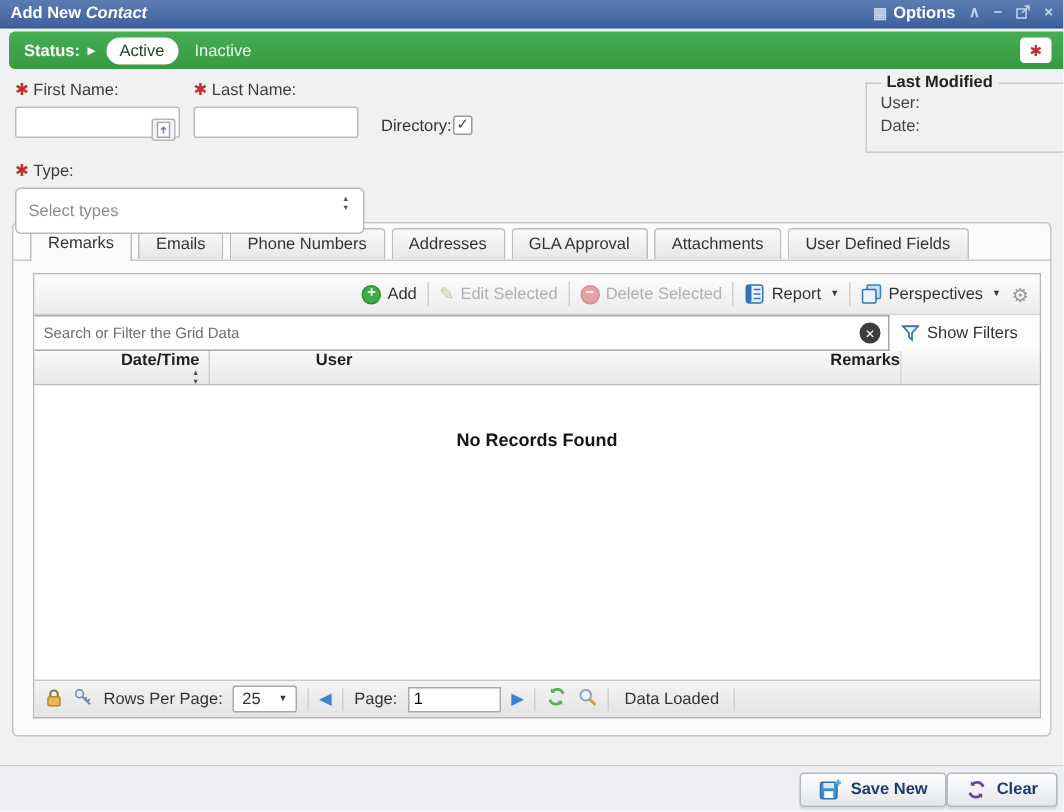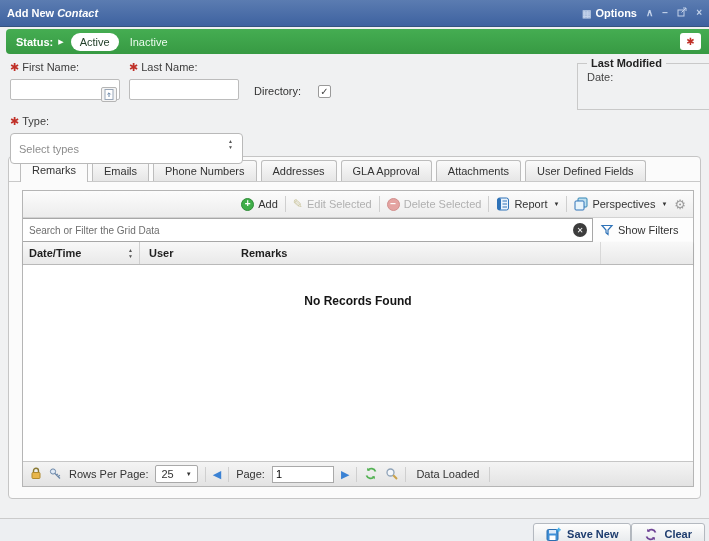--- a/index.html
+++ b/index.html
@@ -5,21 +5,21 @@
   * { box-sizing: border-box; }
   html,body { margin:0; padding:0; }
   body {
     width:709px; height:541px; overflow:hidden;
     font-family:"Liberation Sans", sans-serif; font-size:11px;
     background:#f0f1f2; color:#333;
   }
 
   
   .titlebar {
-    height:27px; padding:0 7px;
+    height:19px; padding:0 7px;
     background:linear-gradient(#5b7cb1,#3e62a0);
     border-bottom:1px solid #35537f;
     display:flex; align-items:center; justify-content:space-between;
     color:#fff; font-weight:bold;
   }
   .titlebar .title i { font-style:italic; }
   .tb-right { display:flex; align-items:center; gap:9px; color:#cdd9ec; }
   .tb-options { display:flex; align-items:center; gap:4px; color:#fff; cursor:default; }
   .tb-options .grid-glyph { font-size:10px; color:#c3d2ea; }
   .tb-ctrl { font-size:10px; font-weight:bold; color:#c3d2ea; line-height:1; cursor:default; }
@@ -55,21 +55,21 @@
   .txt {
     width:110px; height:21px; border:1px solid #bcbcbc; border-radius:2px;
     background:#fff; padding:0 4px; font-size:11px; font-family:inherit; color:#333;
   }
   .fld-first .txt { padding-right:22px; }
   .lookup-btn {
     position:absolute; right:3px; top:3px; width:16px; height:15px;
     border:1px solid #b5b5b5; background:#f4f4f4; border-radius:2px;
     display:flex; align-items:center; justify-content:center;
   }
-  .directory-wrap { display:flex; align-items:flex-start; gap:17px; margin:24px 0 8px 6px; }
+  .directory-wrap { display:flex; align-items:center; gap:1px; margin:24px 0 8px 6px; }
   .checkbox {
     width:13px; height:13px; background:#fff; border:1px solid #9a9a9a; border-radius:2px;
     display:flex; align-items:center; justify-content:center;
     font-size:10px; color:#444; line-height:1;
   }
   .row2 { margin-top:9px; }
   .fake-select {
     width:233px; height:31px; border:1px solid #b9b9b9; border-radius:4px; background:#fff;
     display:flex; align-items:center; padding:0 8px; color:#8d8d8d; position:relative;
   }
@@ -131,21 +131,21 @@
     display:flex; align-items:center; justify-content:center;
   }
   .filters-zone { width:100px; display:flex; align-items:center; gap:4px; padding-left:7px; background:#fdfdfd; color:#333; }
 
   .grid-header {
     display:flex; height:23px; align-items:stretch;
     background:linear-gradient(#f8f8f8,#e9e9e9);
     border-bottom:1px solid #b9b9b9; box-shadow:0 1px 2px rgba(0,0,0,.14);
     font-weight:bold; color:#1f1f1f;
   }
-  .hcell { display:flex; align-items:center; }
+  .hcell { display:flex; align-items:flex-end;flex-direction:column; }
   .col-datetime { width:117px; justify-content:space-between; padding:0 6px; border-right:1px solid #cfcfcf; }
   .col-user { width:95px; padding-left:9px; }
   .col-remarks { flex:1; padding-left:6px; }
   .col-extra { width:93px; border-left:1px solid #d8d8d8; }
   .sort { display:flex; flex-direction:column; color:#555; }
   .sort i { font-style:normal; font-size:5px; line-height:6px; }
 
   .grid-body { flex:1; background:#fff; }
   .empty-msg { text-align:center; margin-top:29px; font-weight:bold; font-size:12px; color:#151515; }
 
@@ -207,20 +207,24 @@
   <span class="status-inactive">Inactive</span>
   <span class="required-btn">
     <span>✱</span>
   </span>
 </div>
 
 <div class="form-area">
 
   <fieldset class="last-modified">
     <legend>Last Modified</legend>
+    <div class="lm-line">
+      <span>User:</span>
+      <span></span>
+    </div>
     <div class="lm-line">
       <span>Date:</span>
       <span></span>
     </div>
   </fieldset>
 
   <div class="row1">
     <div class="fld fld-first">
       <label class="fieldlabel"><span class="req">✱</span><span>First Name:</span></label>
       <span class="fld-inputwrap">

